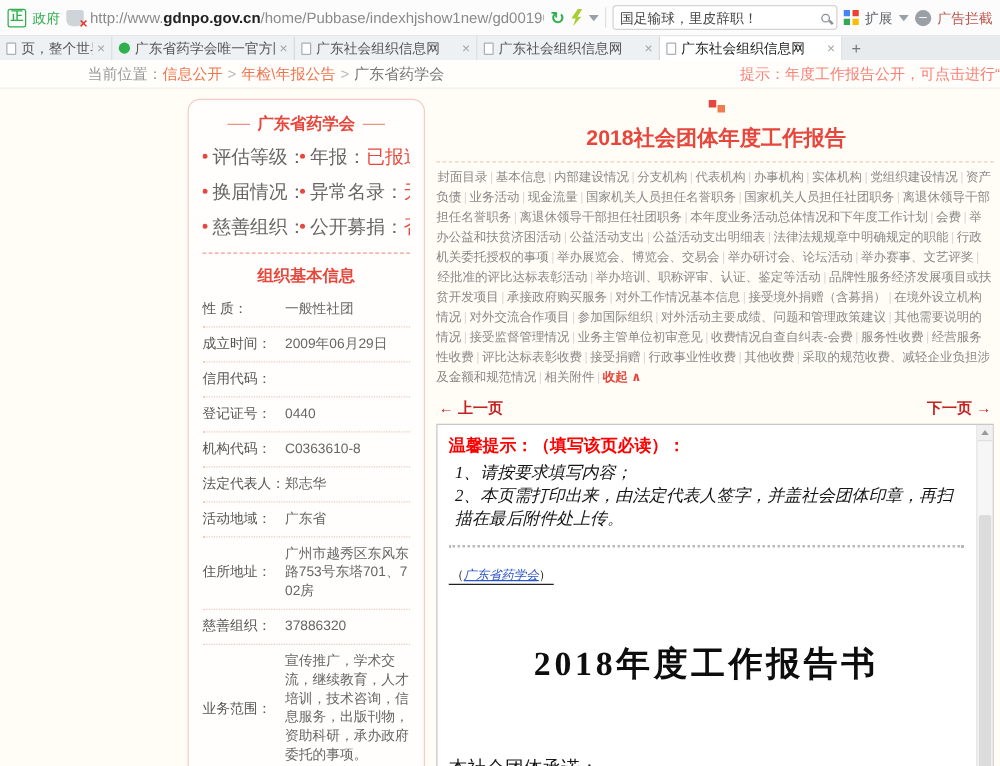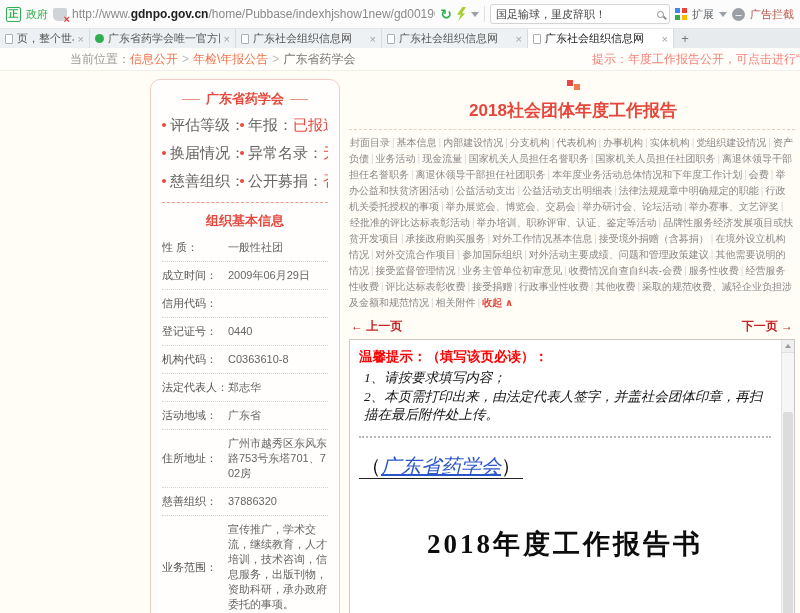--- a/index.html
+++ b/index.html
@@ -78,21 +78,21 @@
   .nav-links .sep { color:#d8d8d8; margin:0 1px; }
   .nav-links .collapse { color:#e6463c; font-weight:bold; }
   .pager { display:flex; justify-content:space-between; color:#c32222; font-size:12px; font-weight:bold; margin:7px 2px 4px; }
   .pager span { cursor:pointer; }
 
   .report-frame { border:1px solid #c8c8c8; background:#fff; height:362px; position:relative; overflow:hidden; }
   .report-body { position:absolute; left:0; top:0; right:13px; bottom:0; padding:7px 10px 0 9px; font-family:"Liberation Serif","DejaVu Serif",serif; font-size:13.5px; color:#151515; overflow:hidden; }
   .tip-title { color:#fe0000; font-weight:bold; margin:1px 0 3px; }
   .tip-item { margin:1px 5px;font-style:italic; }
   .dotline { border-bottom:2px dotted #b9b9b9; margin:12px 0 0; }
-  .org-sign { margin:15px 0 0; font-size:20px; }
+  .org-sign { margin:15px 0 0; font-size:10px; }
   .org-sign .ul { border-bottom:1px solid #222; padding:0 2px 1px; }
   .org-sign a { color:#2b55c8; font-style:italic; text-decoration:underline; }
   .report-title { text-align:center; font-size:27px; letter-spacing:3px; font-weight:600; color:#0d0d0d; margin:46px 0 0; }
   .promise { font-size:15px; margin:56px 0 0; }
 
   .v-scroll { position:absolute; top:0; right:0; bottom:0; width:13px; background:#f6f6f6; border-left:1px solid #e3e3e3; }
   .scroll-up { height:13px; background:#f0f0f0; border-bottom:1px solid #e0e0e0; display:flex; align-items:center; justify-content:center; cursor:pointer; }
   .scroll-up::after { content:""; width:0; height:0; border-left:3px solid transparent; border-right:3px solid transparent; border-bottom:4px solid #9a9a9a; }
   .scroll-thumb { position:absolute; left:1px; right:1px; top:72px; height:225px; background:#dcdcdc; border-radius:2px; cursor:grab; }
 </style>

